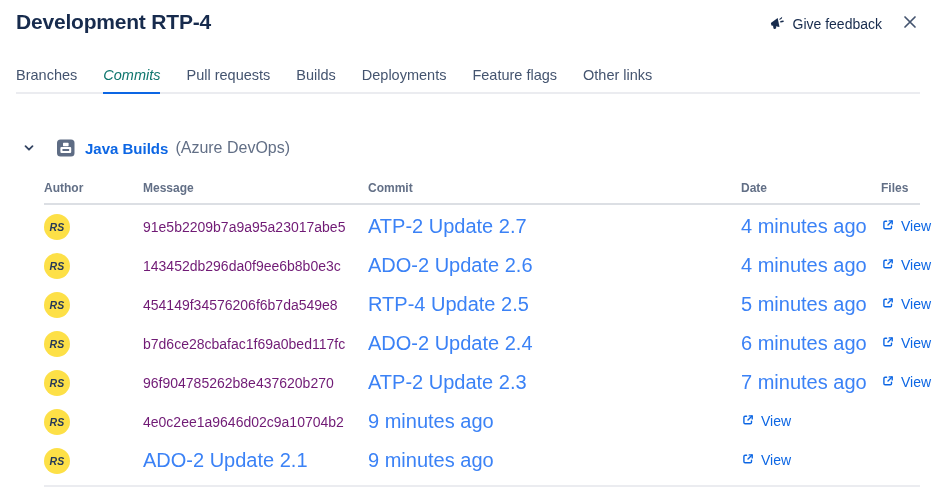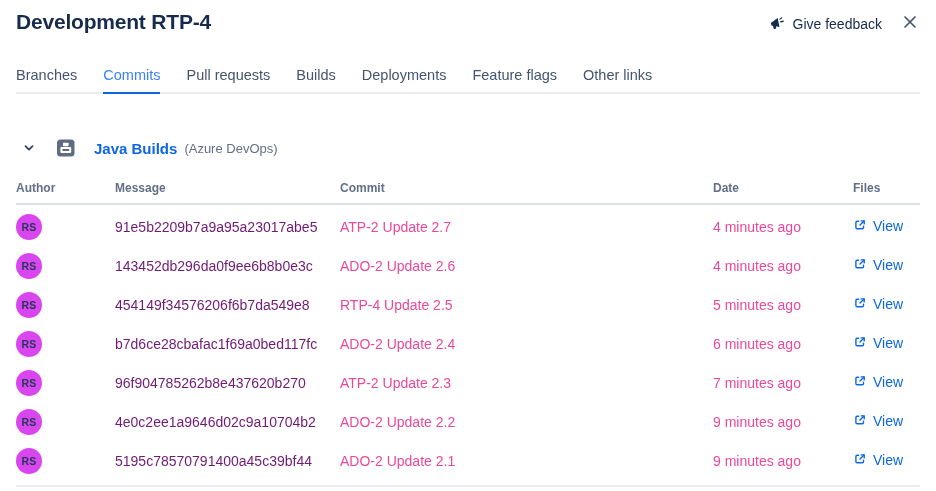--- a/index.html
+++ b/index.html
@@ -13,42 +13,42 @@
   .page-title { font-size: 21px; font-weight: 700; color: #172B4D; letter-spacing: -0.2px; }
   .header-right { display: flex; align-items: flex-end; gap: 18px; padding-top: 2px; }
   .feedback-btn { display: inline-flex; align-items: center; gap: 7px; background: none; border: none;
                   font-family: inherit; font-size: 14px; font-weight: 500; color: #172B4D; cursor: pointer; }
   .icon-btn { background: none; border: none; cursor: pointer; display: inline-flex; align-items: center; padding: 2px; }
 
   
   .tabs { display: flex; gap: 26px; margin-top: 33px; border-bottom: 2px solid #EBECF0; }
   .tab { font-size: 14.5px; color: #44546F; padding-bottom: 9px; margin-bottom: -2px;
          border-bottom: 2px solid transparent; cursor: pointer; white-space: nowrap; }
-  .tab.active { color: #3b82f6; border-bottom-color: #0C66E4; font-weight: 500; }
+  .tab.active { color: #0f766e; border-bottom-color: #0C66E4; font-weight: 500; font-style: italic; }
 
   
   .section-header { display: flex; align-items: center; margin-top: 44px; }
   .chevron-btn { background: none; border: none; cursor: pointer; display: inline-flex; align-items: center;
                  padding: 2px; margin-left: 4px; }
   .repo-icon { display: inline-flex; margin-left: 18px; }
-  .section-link { font-size: 15px; font-weight: 600; color: #0C66E4; text-decoration: none; margin-left: 18px; cursor: pointer; }
-  .section-provider { font-size: 13px; color: #626F86; margin-left: 7px; }
-
-  
-  .ctable { margin-top: 23px; }
+  .section-link { font-size: 15px; font-weight: 600; color: #0C66E4; text-decoration: none; margin-left: 9px; cursor: pointer; }
+  .section-provider { font-size: 16px; color: #626F86; margin-left: 7px; }
+
+  
+  .ctable { margin-top: 23px; margin-left: 28px; }
   .thead, .trow { display: grid; grid-template-columns: 99px 225px 373px 140px 1fr; align-items: center; }
   .thead { font-size: 12px; font-weight: 700; color: #626F86; padding-bottom: 8px; border-bottom: 2px solid #DCDFE4; }
   .tbody { border-bottom: 2px solid #EBECF0; padding: 2px 0 5px; }
   .trow { height: 39px; }
-  .avatar { width: 26px; height: 26px; border-radius: 50%; background: #d946ef; color: #253858;
+  .avatar { width: 26px; height: 26px; border-radius: 50%; background: #fde047; color: #253858;
             display: flex; align-items: center; justify-content: center;
-            font-size: 10.5px; font-weight: 700; letter-spacing: 0.2px; }
+            font-size: 10.5px; font-weight: 700; letter-spacing: 0.2px; font-style: italic; }
   .commit-link { font-size: 14px; color: #701a75; text-decoration: none; white-space: nowrap;
                  display: block; overflow: hidden; max-width: 219px; cursor: pointer; }
-  .cell-message, .cell-date { font-size: 14px; color: #ec4899; white-space: nowrap; }
+  .cell-message, .cell-date { font-size: 20px; color: #3b82f6; white-space: nowrap; }
   .view-link { display: inline-flex; align-items: flex-start; gap: 6px; font-size: 14px; font-weight: 500;
                color: #0C66E4; text-decoration: none; cursor: pointer; }
 </style>
 </head>
 <body>
 
 <div class="panel">
 
   <div class="header">
     <h1 class="page-title">Development RTP-4</h1>
@@ -242,44 +242,40 @@
 
   <div class="trow">
     <div>
       <span class="avatar">
               <span>RS</span>
             </span>
     </div>
     <div>
       <a class="commit-link">4e0c2ee1a9646d02c9a10704b2</a>
     </div>
-    <div class="cell-message">ADO-2 Update 2.2</div>
     <div class="cell-date">9 minutes ago</div>
     <div>
       <a class="view-link">
         <span style="display:inline-flex">
           <svg width="14" height="14" viewBox="0 0 14 14">
             <path d="M5.6 3.2 H4.1 C3.4 3.2 2.9 3.7 2.9 4.4 v5.2 c0 0.7 0.5 1.2 1.2 1.2 h5.2 c0.7 0 1.2-0.5 1.2-1.2 V8.1" stroke="#0C66E4" stroke-width="1.4" fill="none" stroke-linecap="round"></path>
             <path d="M8.2 2.9 h3 v3" stroke="#0C66E4" stroke-width="1.4" fill="none" stroke-linecap="round" stroke-linejoin="round"></path>
             <path d="M11 3.1 L7 7.1" stroke="#0C66E4" stroke-width="1.4" fill="none" stroke-linecap="round"></path>
           </svg>
         </span>
         <span>View</span>
       </a>
     </div>
   </div>
 
   <div class="trow">
     <div>
       <span class="avatar">
               <span>RS</span>
             </span>
-    </div>
-    <div>
-      <a class="commit-link">5195c78570791400a45c39bf44</a>
     </div>
     <div class="cell-message">ADO-2 Update 2.1</div>
     <div class="cell-date">9 minutes ago</div>
     <div>
       <a class="view-link">
         <span style="display:inline-flex">
           <svg width="14" height="14" viewBox="0 0 14 14">
             <path d="M5.6 3.2 H4.1 C3.4 3.2 2.9 3.7 2.9 4.4 v5.2 c0 0.7 0.5 1.2 1.2 1.2 h5.2 c0.7 0 1.2-0.5 1.2-1.2 V8.1" stroke="#0C66E4" stroke-width="1.4" fill="none" stroke-linecap="round"></path>
             <path d="M8.2 2.9 h3 v3" stroke="#0C66E4" stroke-width="1.4" fill="none" stroke-linecap="round" stroke-linejoin="round"></path>
             <path d="M11 3.1 L7 7.1" stroke="#0C66E4" stroke-width="1.4" fill="none" stroke-linecap="round"></path>

